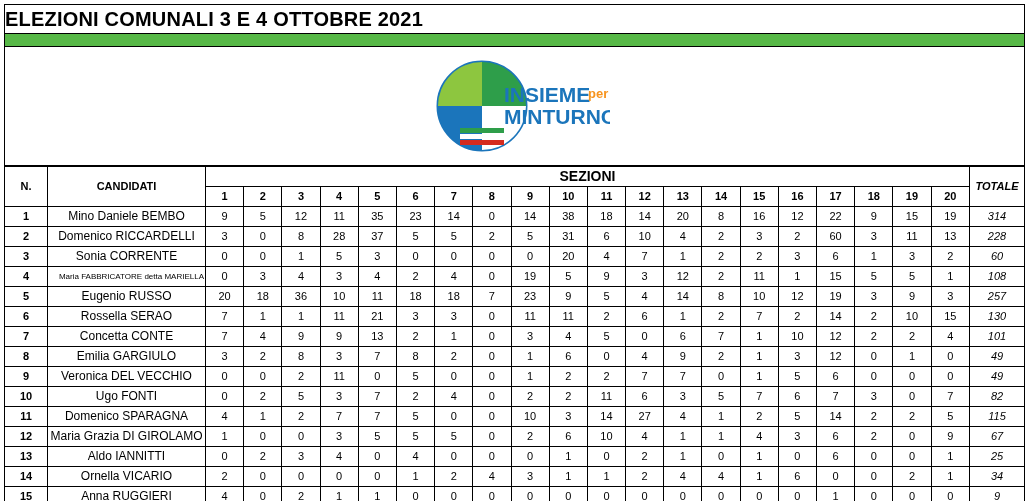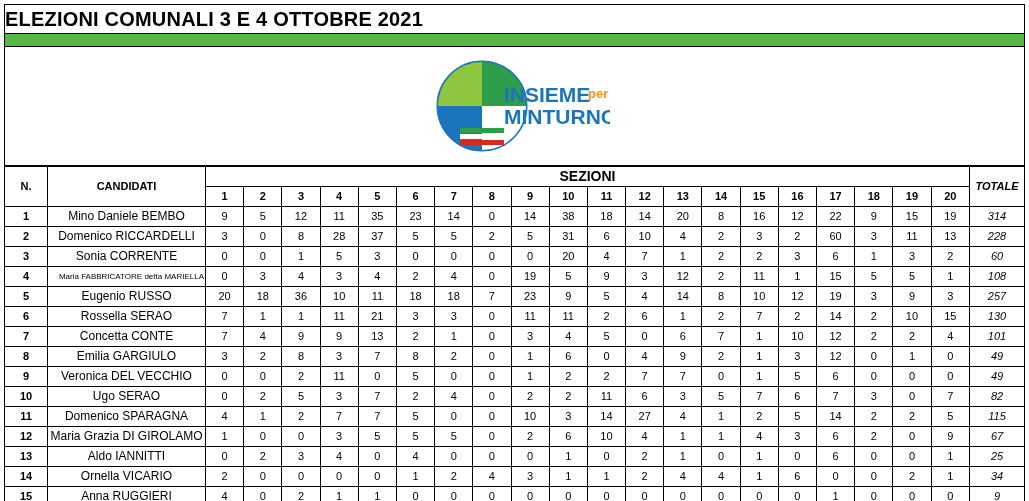--- a/index.html
+++ b/index.html
@@ -317,21 +317,21 @@
           <td>1</td>
           <td>5</td>
           <td>6</td>
           <td>0</td>
           <td>0</td>
           <td>0</td>
           <td class="col-tot">49</td>
         </tr>
         <tr class="datarow">
           <td class="col-n num">10</td>
-          <td class="col-cand cand">Ugo SERAO</td>
+          <td class="col-cand cand">Ugo FONTI</td>
           <td>0</td>
           <td>2</td>
           <td>5</td>
           <td>3</td>
           <td>7</td>
           <td>2</td>
           <td>4</td>
           <td>0</td>
           <td>2</td>
           <td>2</td>

